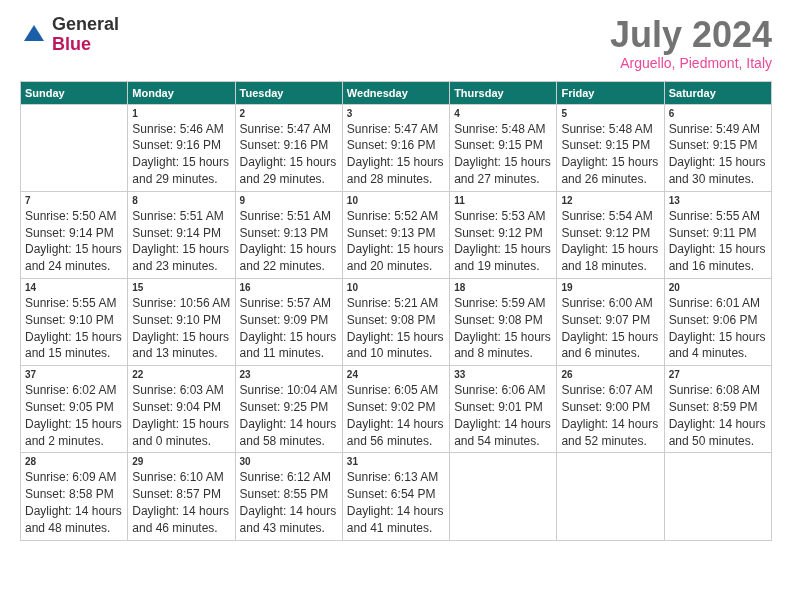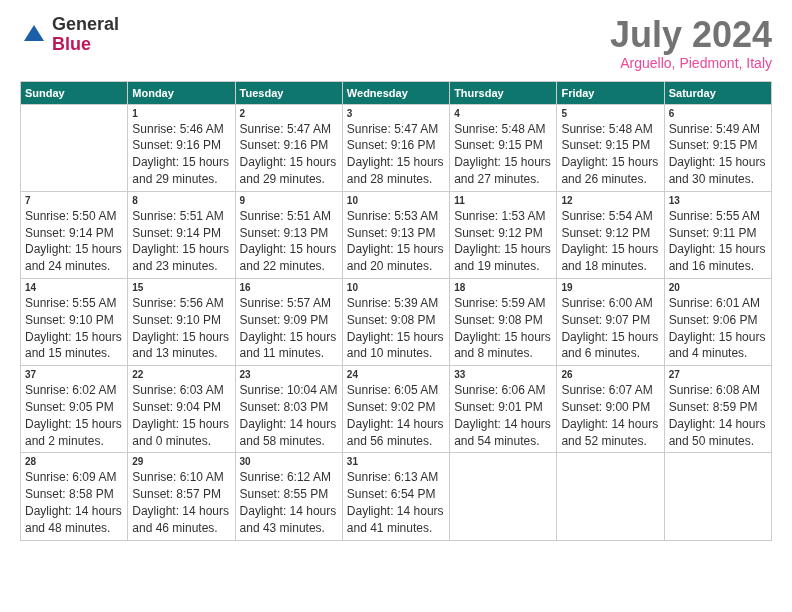--- a/index.html
+++ b/index.html
@@ -202,30 +202,30 @@
             <div class="day-info">
               <div>Sunrise: 5:51 AM</div>
               <div>Sunset: 9:13 PM</div>
               <div>Daylight: 15 hours</div>
               <div>and 22 minutes.</div>
             </div>
           </td>
           <td>
             <span class="day-number">10</span>
             <div class="day-info">
+              <div>Sunrise: 5:52 AM</div>
+              <div>Sunset: 9:13 PM</div>
+              <div>Daylight: 15 hours</div>
+              <div>and 20 minutes.</div>
+            </div>
+          </td>
+          <td>
+            <span class="day-number">11</span>
+            <div class="day-info">
               <div>Sunrise: 5:53 AM</div>
-              <div>Sunset: 9:13 PM</div>
-              <div>Daylight: 15 hours</div>
-              <div>and 20 minutes.</div>
-            </div>
-          </td>
-          <td>
-            <span class="day-number">11</span>
-            <div class="day-info">
-              <div>Sunrise: 1:53 AM</div>
               <div>Sunset: 9:12 PM</div>
               <div>Daylight: 15 hours</div>
               <div>and 19 minutes.</div>
             </div>
           </td>
           <td>
             <span class="day-number">12</span>
             <div class="day-info">
               <div>Sunrise: 5:54 AM</div>
               <div>Sunset: 9:12 PM</div>
@@ -249,39 +249,39 @@
             <div class="day-info">
               <div>Sunrise: 5:55 AM</div>
               <div>Sunset: 9:10 PM</div>
               <div>Daylight: 15 hours</div>
               <div>and 15 minutes.</div>
             </div>
           </td>
           <td>
             <span class="day-number">15</span>
             <div class="day-info">
-              <div>Sunrise: 5:56 AM</div>
+              <div>Sunrise: 10:56 AM</div>
               <div>Sunset: 9:10 PM</div>
               <div>Daylight: 15 hours</div>
               <div>and 13 minutes.</div>
             </div>
           </td>
           <td>
             <span class="day-number">16</span>
             <div class="day-info">
               <div>Sunrise: 5:57 AM</div>
               <div>Sunset: 9:09 PM</div>
               <div>Daylight: 15 hours</div>
               <div>and 11 minutes.</div>
             </div>
           </td>
           <td>
             <span class="day-number">10</span>
             <div class="day-info">
-              <div>Sunrise: 5:39 AM</div>
+              <div>Sunrise: 5:21 AM</div>
               <div>Sunset: 9:08 PM</div>
               <div>Daylight: 15 hours</div>
               <div>and 10 minutes.</div>
             </div>
           </td>
           <td>
             <span class="day-number">18</span>
             <div class="day-info">
               <div>Sunrise: 5:59 AM</div>
               <div>Sunset: 9:08 PM</div>
@@ -324,21 +324,21 @@
               <div>Sunrise: 6:03 AM</div>
               <div>Sunset: 9:04 PM</div>
               <div>Daylight: 15 hours</div>
               <div>and 0 minutes.</div>
             </div>
           </td>
           <td>
             <span class="day-number">23</span>
             <div class="day-info">
               <div>Sunrise: 10:04 AM</div>
-              <div>Sunset: 8:03 PM</div>
+              <div>Sunset: 9:25 PM</div>
               <div>Daylight: 14 hours</div>
               <div>and 58 minutes.</div>
             </div>
           </td>
           <td>
             <span class="day-number">24</span>
             <div class="day-info">
               <div>Sunrise: 6:05 AM</div>
               <div>Sunset: 9:02 PM</div>
               <div>Daylight: 14 hours</div>

